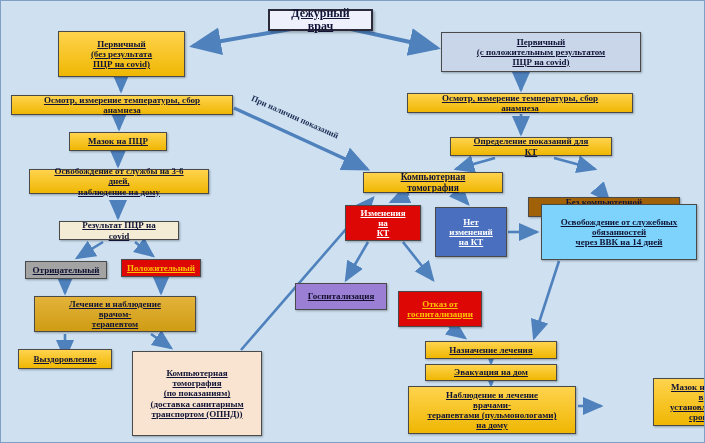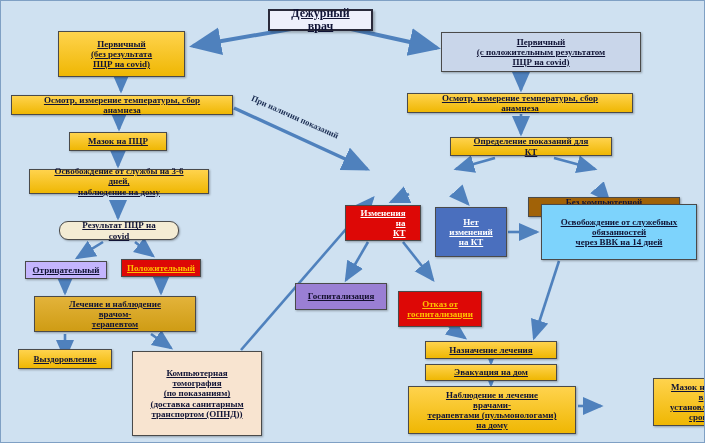--- a/index.html
+++ b/index.html
@@ -15,21 +15,21 @@
     line-height:1.12; border:1px solid #4a4a4a; padding:1px 17px;
     box-shadow:1px 1px 2px rgba(0,0,0,.3); font-size:9px;text-decoration:underline;
   }
   .title-node { background:#eef0fb; border:2px solid #2a2a3a; font-size:12px; box-shadow:2px 2px 2px rgba(0,0,0,.25); }
   .gold    { background:linear-gradient(#ffd34d,#efb703); }
   .mustard { background:linear-gradient(#e3b33a,#cf9c14); }
   .cream   { background:#f4ecd4; }
   .peach   { background:#f8e4d0; }
   .red     { background:#dd0806; color:#ffffff; }
   .red-yel { background:#dd0806; color:#ffc000; }
-  .blue    { background:#c4b5fd; color:#0d1030; }
+  .blue    { background:#a3a3a3; color:#0d1030; }
   .royal   { background:#4a6fbe; color:#ffffff; }
   .purple  { background:#9a7fd4; color:#14102e; }
   .gray    { background:#a16207;margin-top:25px; }
   .tan     { background:#7dd3fc; }
   .steel   { background:#c9d6ea; }
   #edge-label {
     position:absolute; left:253px; top:92px;
     transform:rotate(24deg); transform-origin:0 0;
     font-size:8.5px; font-weight:bold; color:#17294f; white-space:nowrap;
   }
@@ -86,24 +86,25 @@
 ПЦР на covid)</div>
 
   <div class="node gold" style="left:10px;top:94px;width:222px;height:20px;">Осмотр, измерение температуры, сбор анамнеза</div>
   <div class="node gold" style="left:406px;top:92px;width:226px;height:20px;">Осмотр, измерение температуры, сбор анамнеза</div>
 
   <div class="node gold" style="left:68px;top:131px;width:98px;height:19px;">Мазок на ПЦР</div>
   <div class="node gold" style="left:449px;top:136px;width:162px;height:19px;">Определение показаний для КТ</div>
 
   <div class="node gold" style="left:28px;top:168px;width:180px;height:25px;">Освобождение от службы на 3-6 дней,
 наблюдение на дому</div>
+  <div class="node gold" style="left:362px;top:171px;width:140px;height:21px;font-size:9.5px;">Компьютерная томография</div>
   <div class="node gray" style="left:527px;top:171px;width:152px;height:20px;">Без компьютерной томографии</div>
 
-  <div class="node cream" style="left:58px;top:220px;width:120px;height:19px;border-radius:9px;">Результат ПЦР на covid</div>
-  <div class="node red" style="left:344px;top:204px;width:76px;height:36px;text-align:right;">Изменения на
+  <div class="node cream" style="left:58px;top:220px;width:120px;height:19px;">Результат ПЦР на covid</div>
+  <div class="node red" style="left:344px;top:204px;width:76px;height:36px;">Изменения на
 КТ</div>
   <div class="node royal" style="left:434px;top:206px;width:72px;height:50px;">Нет
 изменений
 на КТ</div>
   <div class="node tan" style="left:540px;top:203px;width:156px;height:56px;">Освобождение от служебных
 обязанностей
 через ВВК на 14 дней</div>
 
   <div class="node blue" style="left:24px;top:260px;width:82px;height:18px;">Отрицательный</div>
   <div class="node red-yel" style="left:120px;top:258px;width:80px;height:18px;">Положительный</div>

